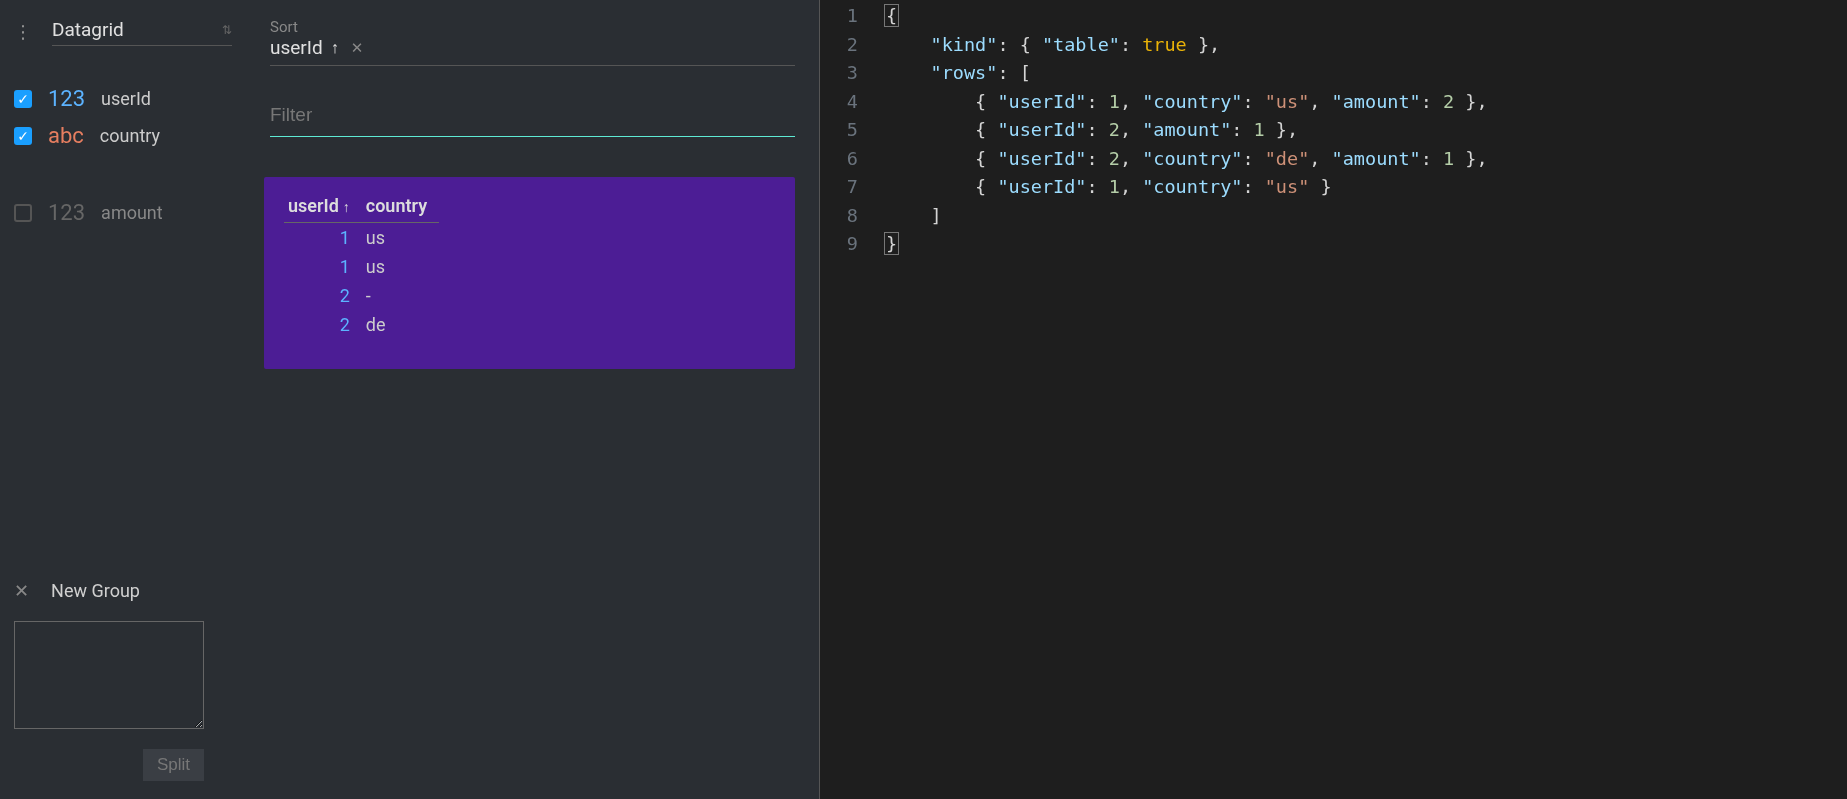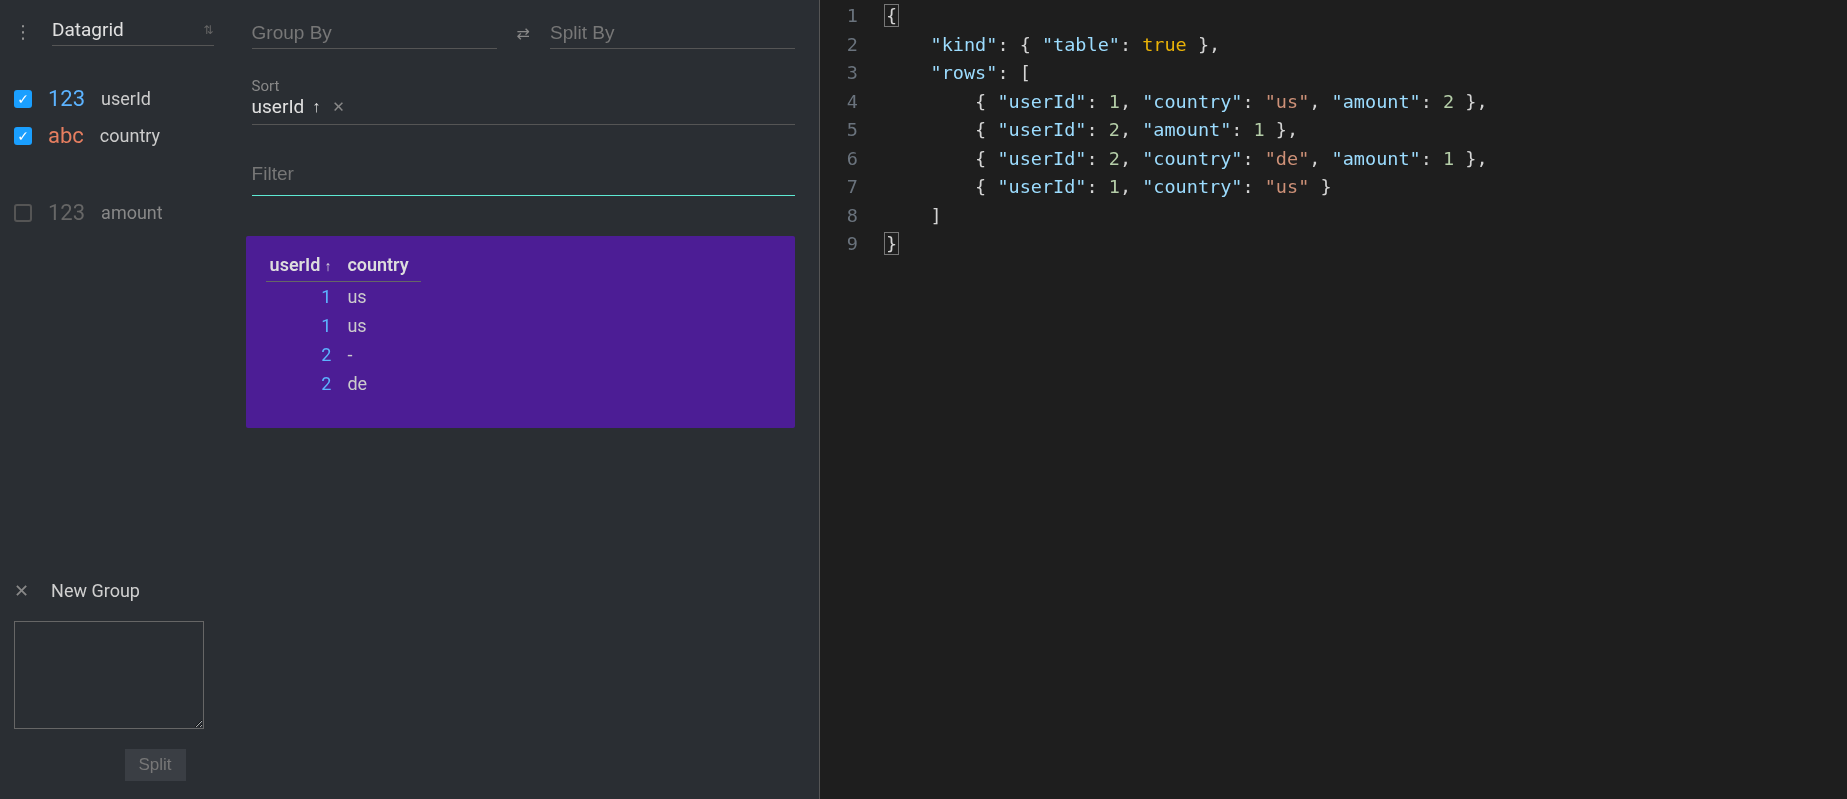--- a/index.html
+++ b/index.html
@@ -216,25 +216,20 @@
         <span class="close-x">✕</span>
         <span>New Group</span>
       </div>
       <textarea class="new-col-textarea" style=""></textarea>
       <div style="clear:both"></div>
       <button class="save-btn">Split</button>
     </div>
   </div>
 
   <div class="config-main">
-    <div class="config-row1">
-      <input class="config-input" placeholder="Group By" style="">
-      <span class="swap-icon">⇄</span>
-      <input class="config-input" placeholder="Split By" style="">
-    </div>
 
     <div class="sort-label">Sort</div>
     <div class="sort-row">
       <span class="sort-field">userId</span>
       <span class="sort-arrow">↑</span>
       <span class="sort-x">✕</span>
     </div>
 
     <div class="filter-row">
       <input class="config-input" style="width: 100%; border: none;" placeholder="Filter">

